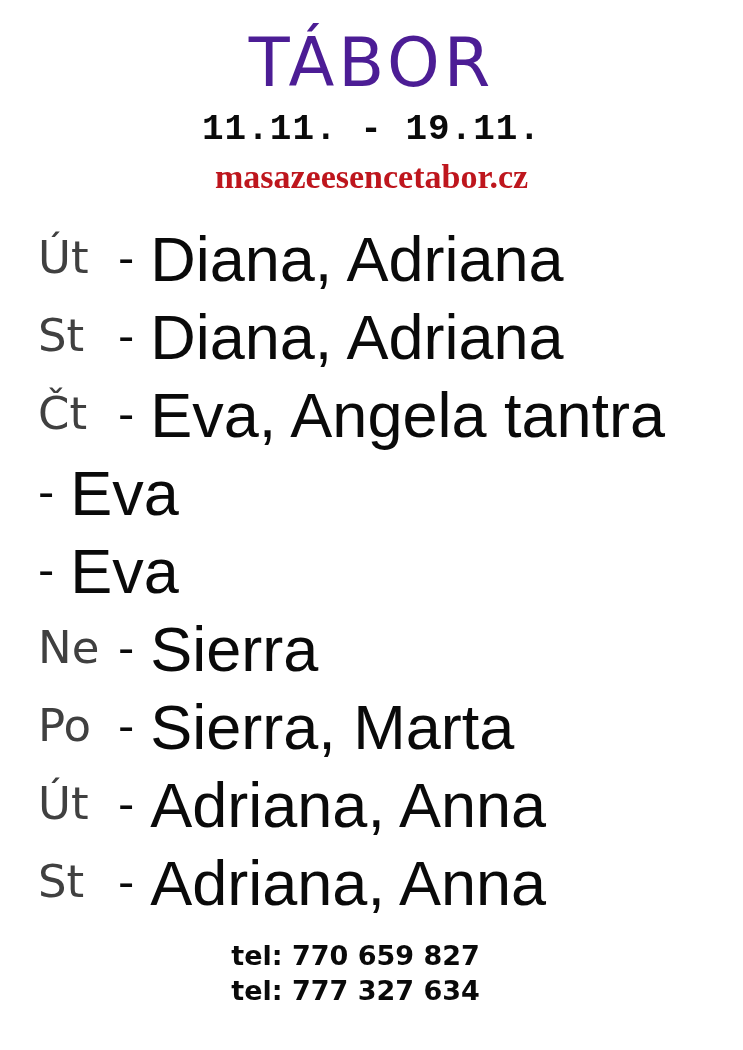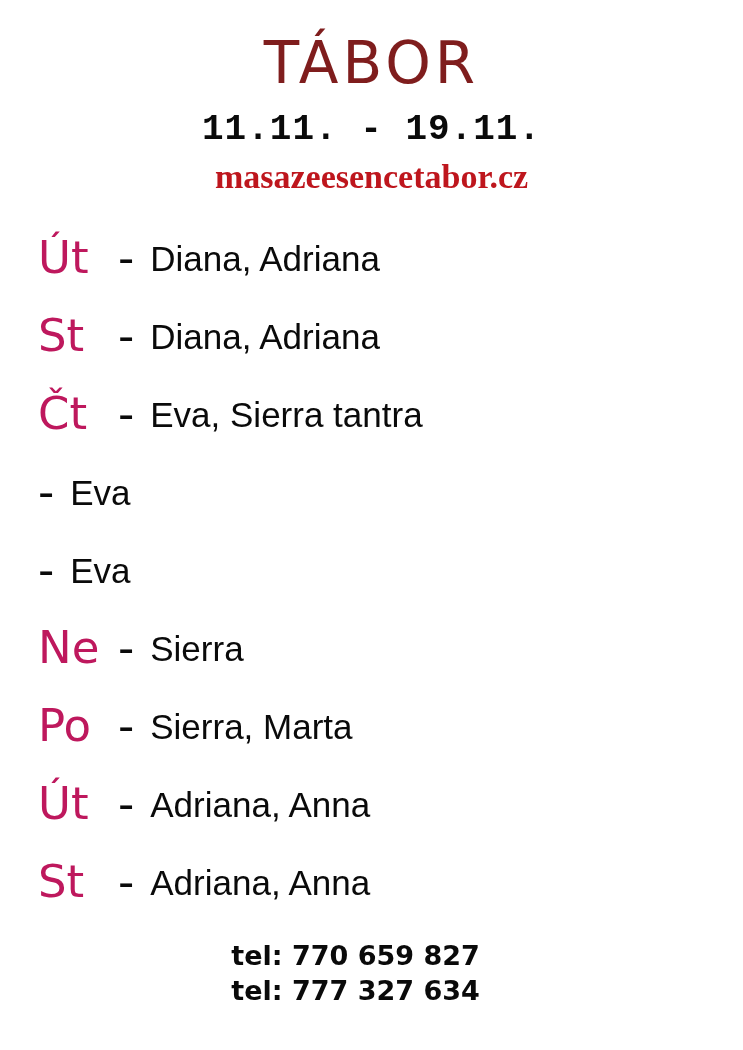--- a/index.html
+++ b/index.html
@@ -17,24 +17,24 @@
   .header {
     position: absolute;
     top: 20px;
     left: 0;
     width: 100%;
     text-align: center;
   }
   .title {
     font-family: "DejaVu Sans", sans-serif;
     font-weight: 400;
-    font-size: 58px;
+    font-size: 67px;
     line-height: 86px;
     letter-spacing: 4px;
-    color: #7f1d1d;
+    color: #4c1d95;
   }
   .date-range {
     margin-top: 4px;
     font-family: Liberation Mono, monospace;
     font-weight: 700;
     font-size: 36px;
     line-height: 40px;
     letter-spacing: 1px;
     color: #0a0a0a;
   }
@@ -57,31 +57,31 @@
   .row {
     height: 78px;
     display: flex;
     align-items: center;
     white-space: nowrap;
   }
   .day {
     font-family: "DejaVu Sans", sans-serif;
     font-size: 45px;
     min-width: 80px;
-    color: #be185d;
+    color: #404040;
   }
   .sep {
     font-family: "DejaVu Sans", sans-serif;
     font-size: 45px;
     margin-right: 16px;
     color: #0a0a0a;
   }
   .names {
     font-family: "Liberation Sans", sans-serif;
-    font-size: 35px;
+    font-size: 63px;
     position: relative;
     top: 2px;
     color: #0a0a0a;
   }
 
   
   .footer {
     position: absolute;
     top: 938px;
     left: 0;
@@ -115,21 +115,21 @@
       <span class="names">Diana, Adriana</span>
     </div>
     <div class="row">
       <span class="day">St</span>
       <span class="sep">-</span>
       <span class="names">Diana, Adriana</span>
     </div>
     <div class="row">
       <span class="day">Čt</span>
       <span class="sep">-</span>
-      <span class="names">Eva, Sierra tantra</span>
+      <span class="names">Eva, Angela tantra</span>
     </div>
     <div class="row">
       <span class="sep">-</span>
       <span class="names">Eva</span>
     </div>
     <div class="row">
       <span class="sep">-</span>
       <span class="names">Eva</span>
     </div>
     <div class="row">

